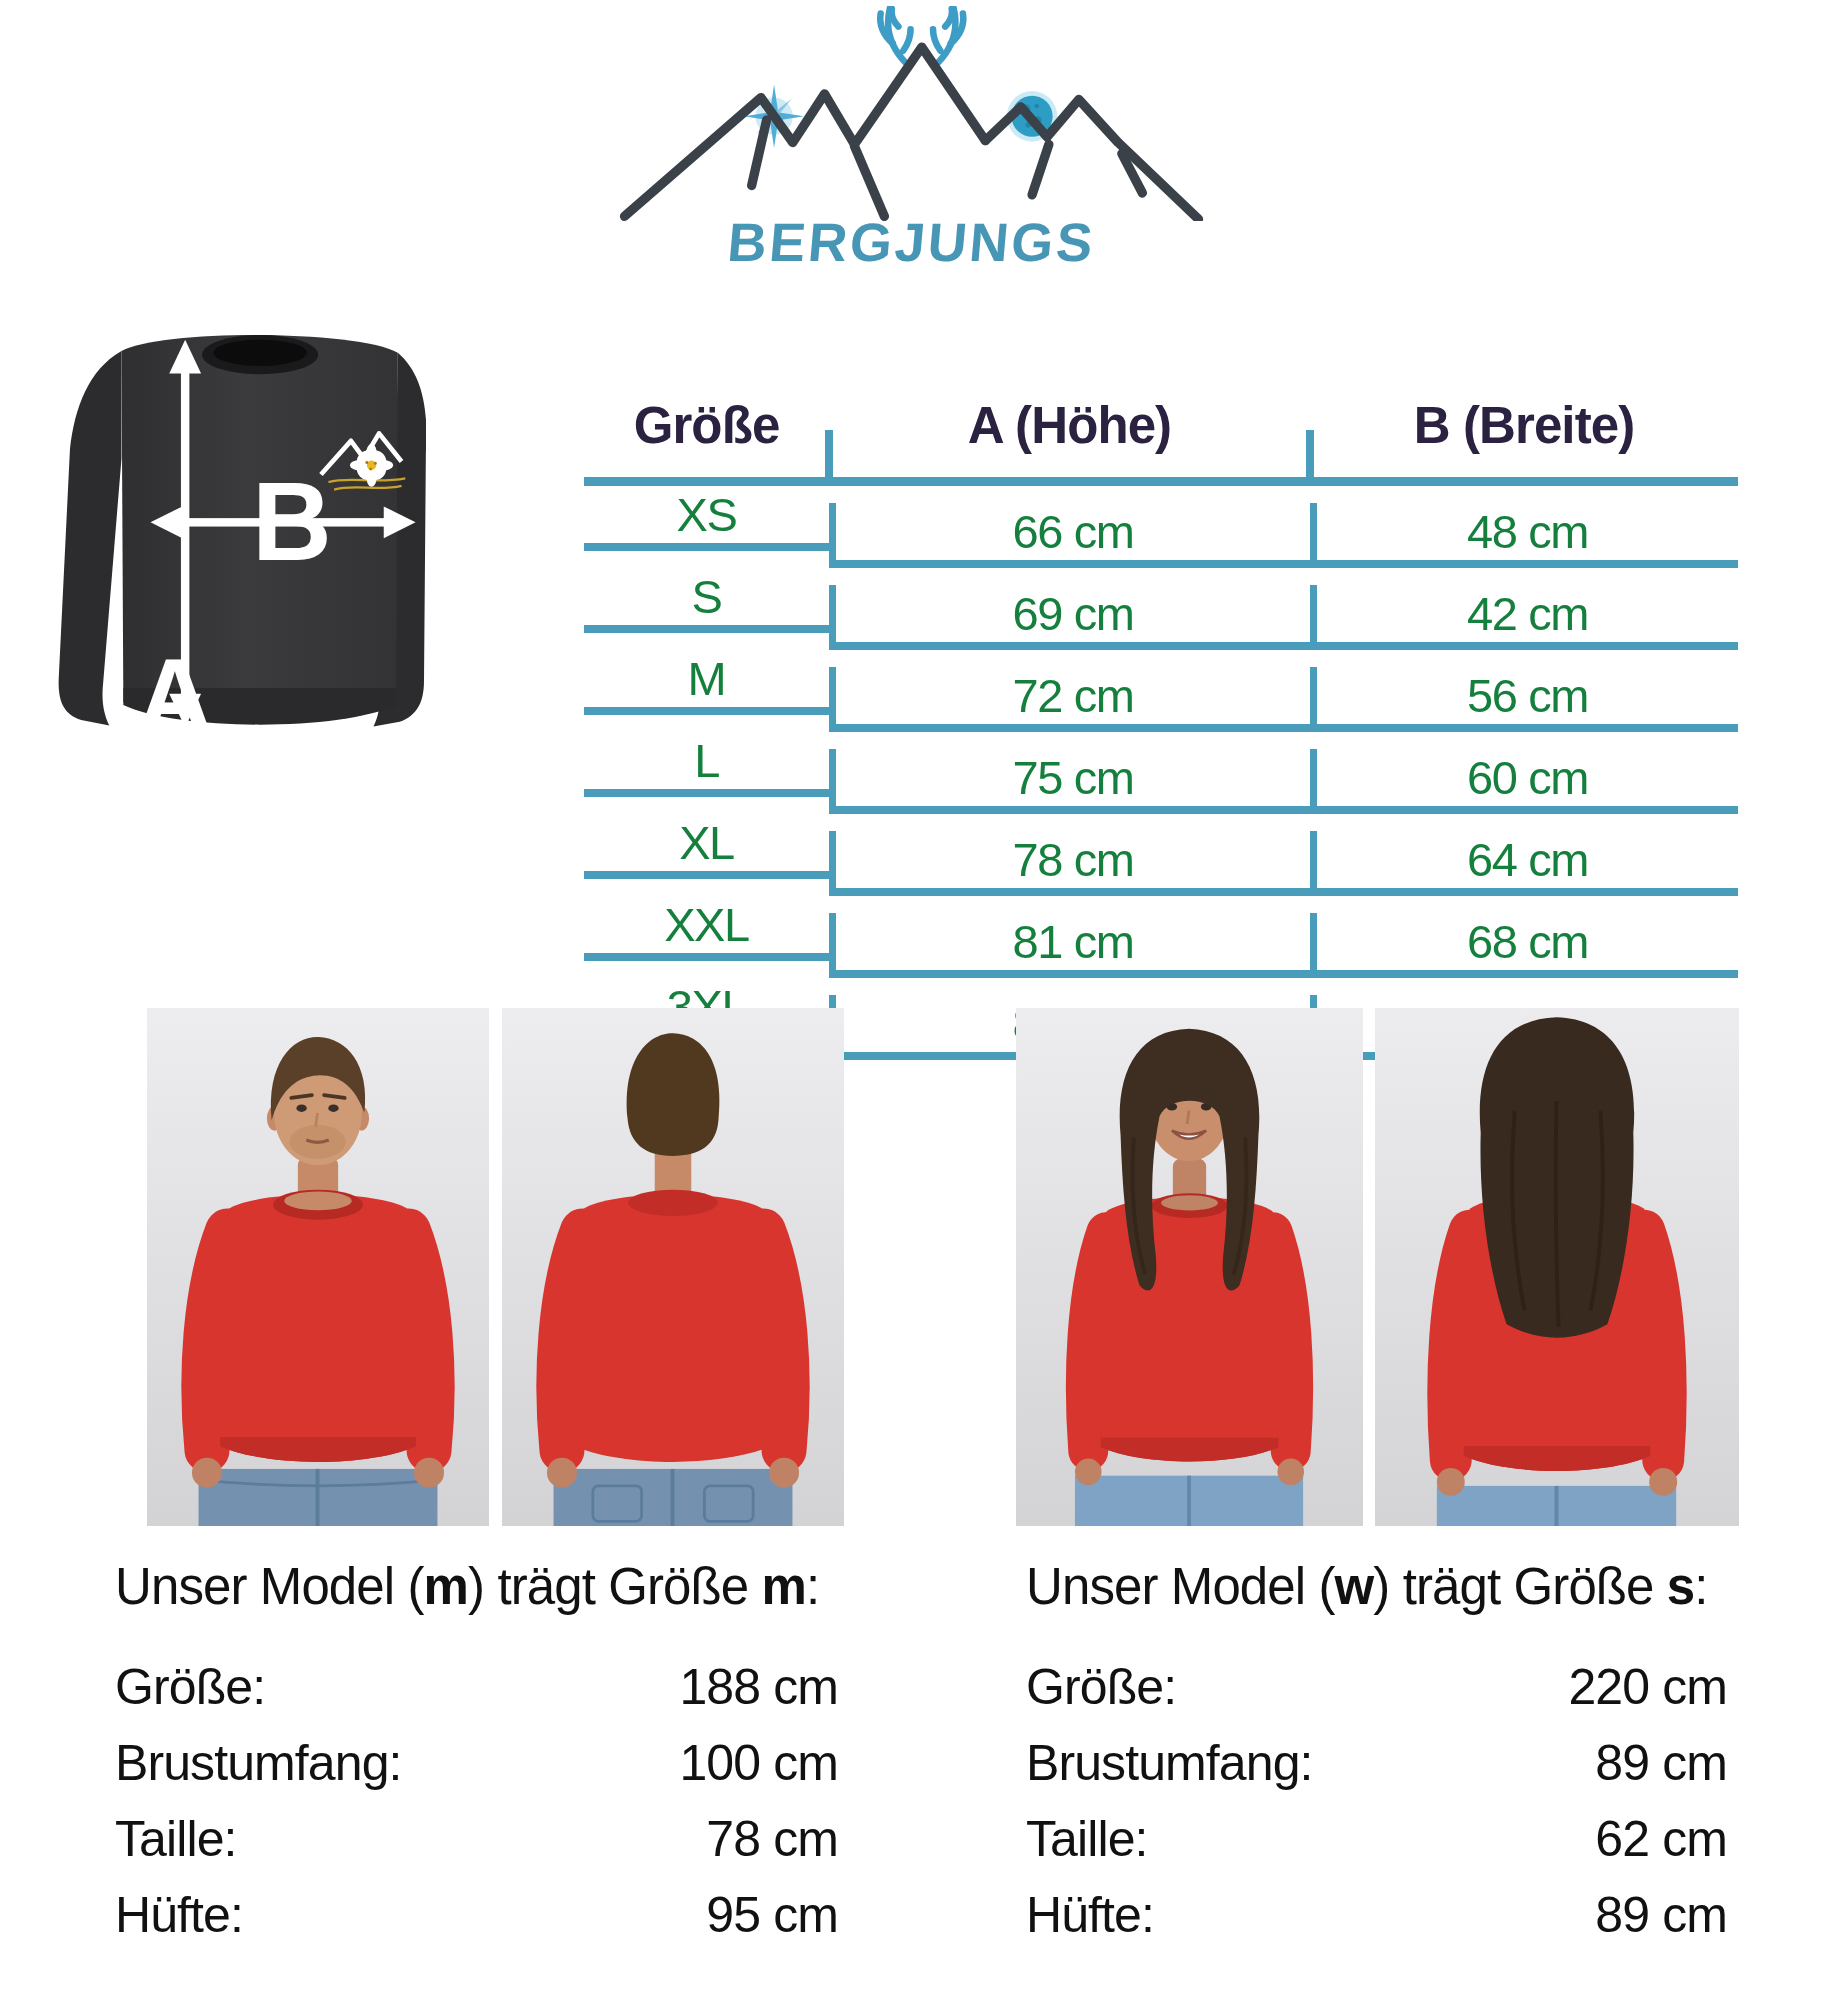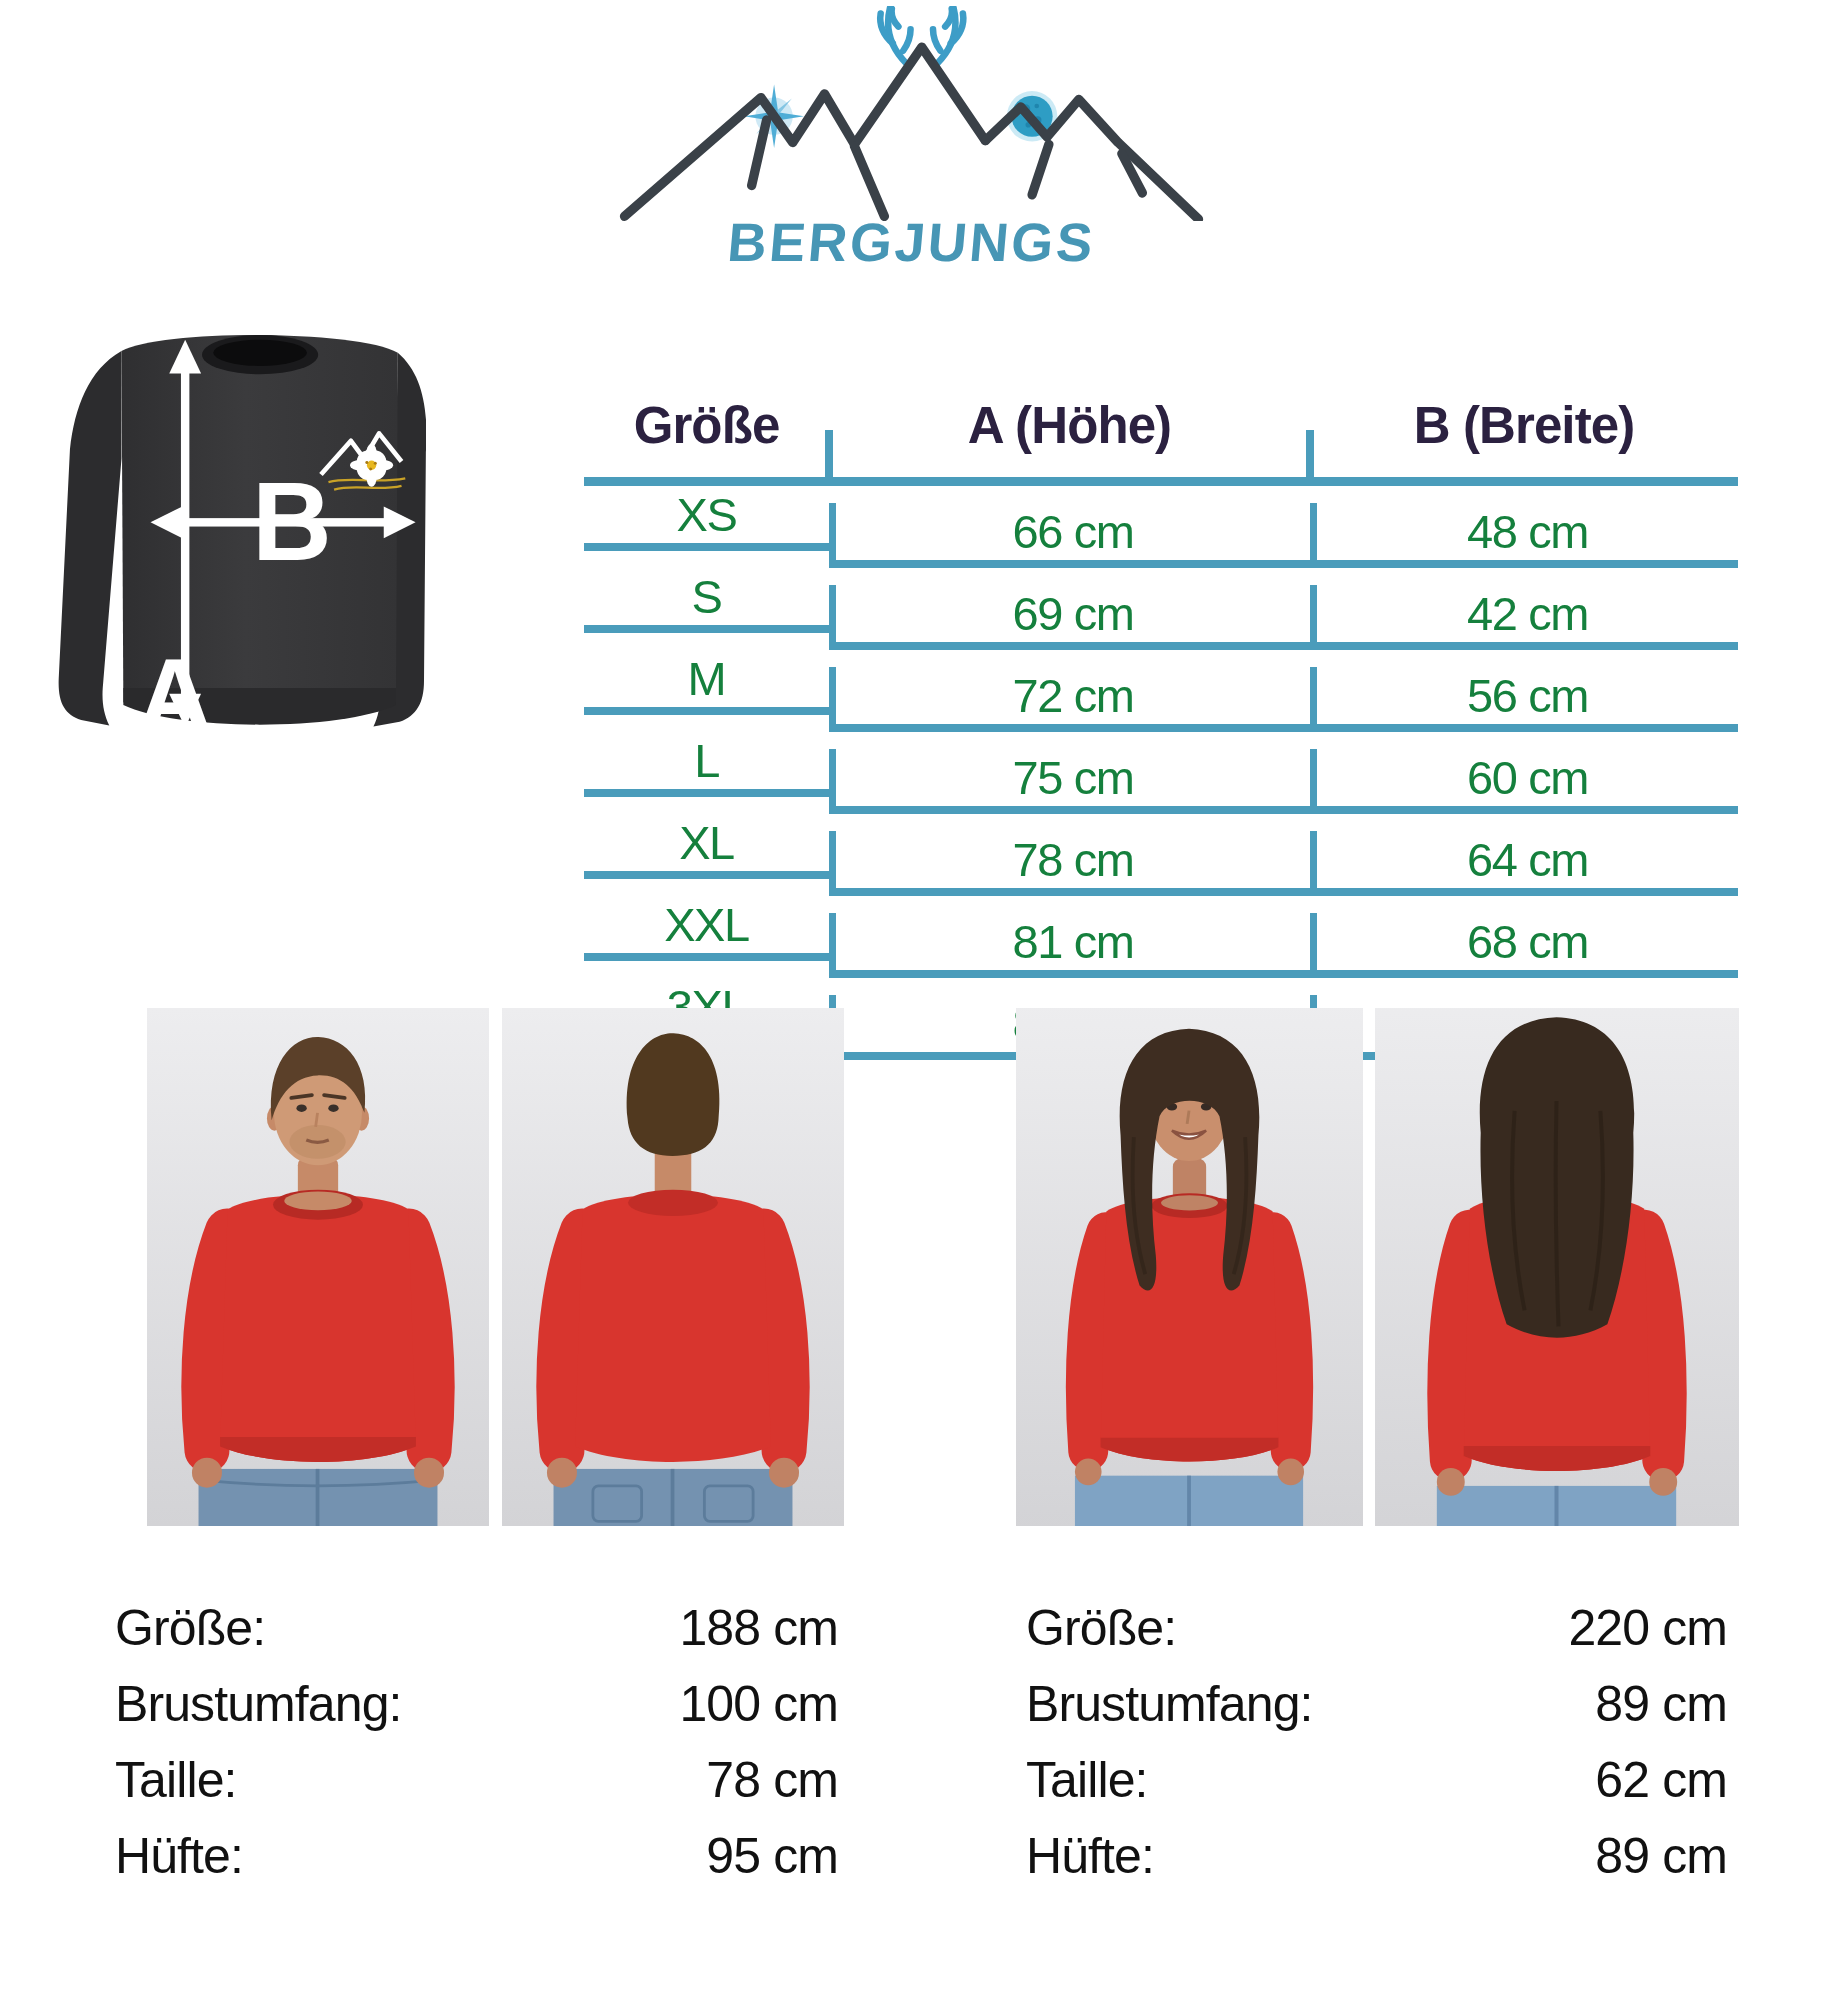--- a/index.html
+++ b/index.html
@@ -297,20 +297,21 @@
     <path d="M95,218 C125,198 240,198 270,218 L276,466 C230,486 135,486 89,466 Z" fill="#d8352e"></path>
     <path d="M89,456 L276,456 L276,466 C230,486 135,486 89,466 Z" fill="#c22d27"></path>
     <path d="M182,26 C122,28 100,76 106,142 C104,210 114,282 132,334 C165,352 200,352 233,334 C251,282 261,210 259,142 C265,76 242,28 182,26 Z" fill="#382a1f"></path>
     <path d="M140,120 C134,200 140,270 150,320" stroke="#2b1f16" stroke-width="4" fill="none" opacity="0.7"></path>
     <path d="M182,110 C180,200 182,280 184,336" stroke="#2b1f16" stroke-width="4" fill="none" opacity="0.7"></path>
     <path d="M226,120 C232,200 226,270 216,320" stroke="#2b1f16" stroke-width="4" fill="none" opacity="0.7"></path>
   </svg>
 </div>
 
 <div class="specs" id="specs-male">
+  <div class="specs-heading"><span>Unser Model (</span><b>m</b><span>) trägt Größe </span><b>m</b><span>:</span></div>
   <div class="specs-rows">
     <div class="spec-row">
       <span>Größe:</span>
       <span>188 cm</span>
     </div>
     <div class="spec-row">
       <span>Brustumfang:</span>
       <span>100 cm</span>
     </div>
     <div class="spec-row">
@@ -318,20 +319,21 @@
       <span>78 cm</span>
     </div>
     <div class="spec-row">
       <span>Hüfte:</span>
       <span>95 cm</span>
     </div>
   </div>
 </div>
 
 <div class="specs" id="specs-female">
+  <div class="specs-heading"><span>Unser Model (</span><b>w</b><span>) trägt Größe </span><b>s</b><span>:</span></div>
   <div class="specs-rows">
     <div class="spec-row">
       <span>Größe:</span>
       <span>220 cm</span>
     </div>
     <div class="spec-row">
       <span>Brustumfang:</span>
       <span>89 cm</span>
     </div>
     <div class="spec-row">

